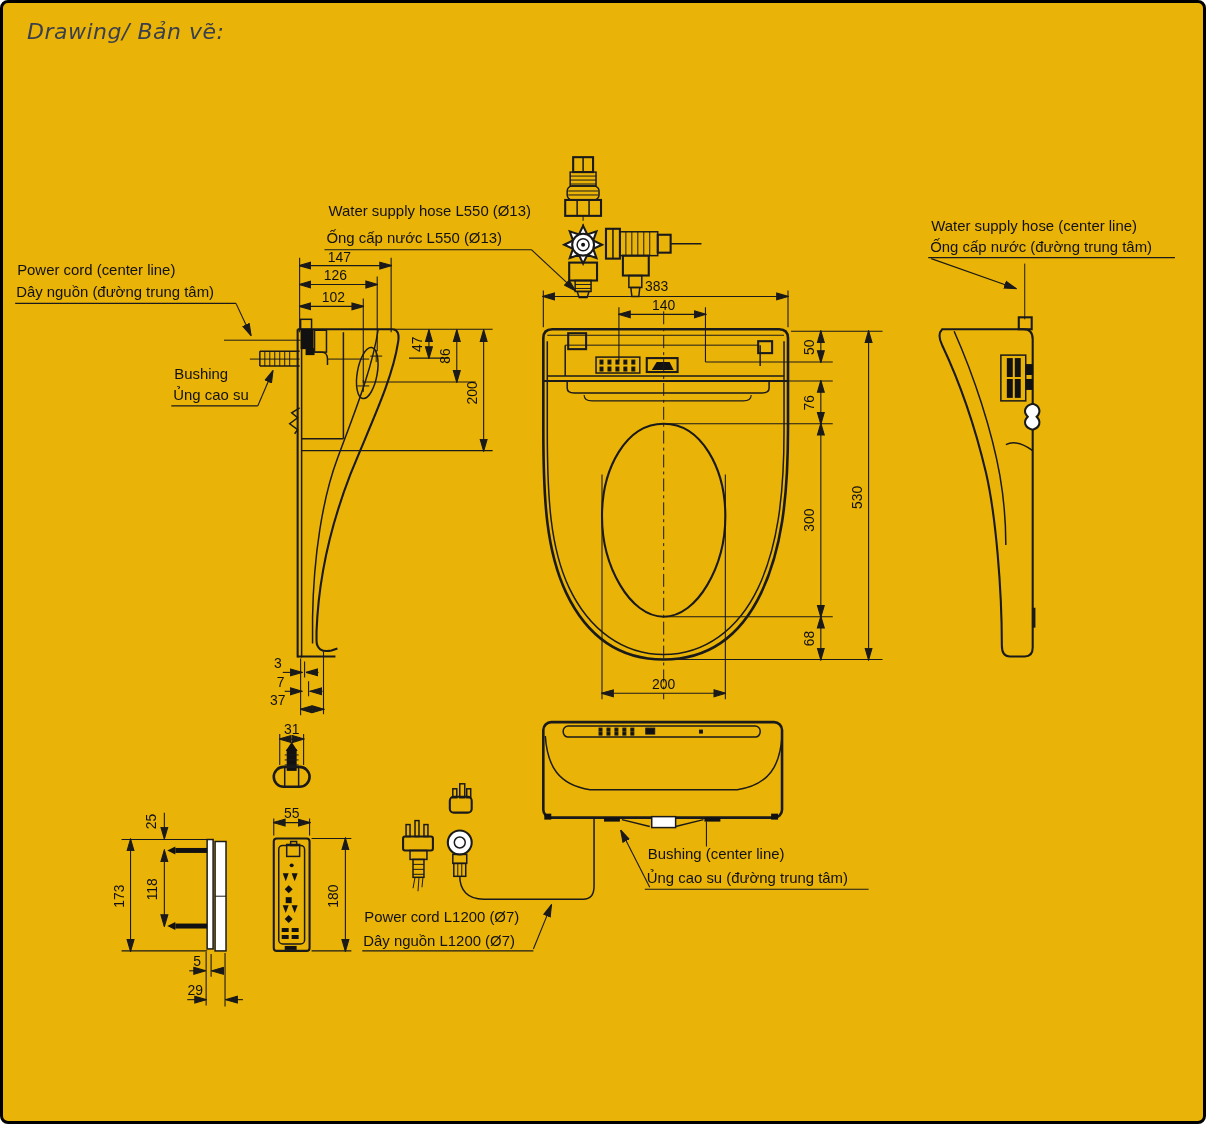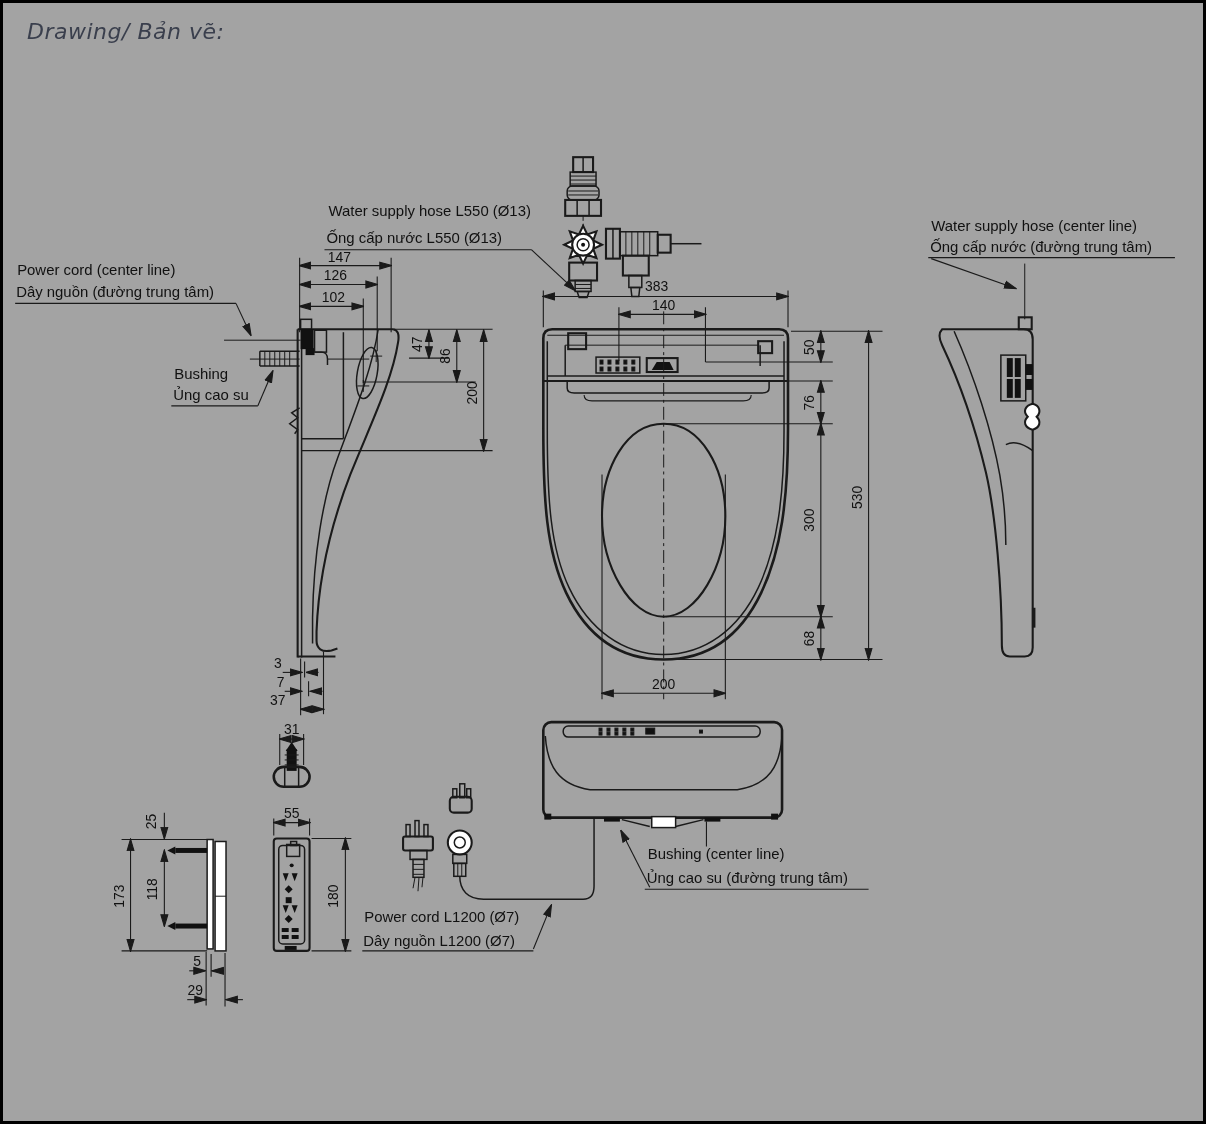--- a/index.html
+++ b/index.html
@@ -1,16 +1,16 @@
 <!DOCTYPE html>
 <html><head>
 <meta charset="utf-8">
 <style>
   html,body{margin:0;padding:0;background:#fff;}
-  .page{position:relative;width:1200px;height:1118px;margin:0;border:3px solid #000;border-radius:0;background:#a3a3a3;overflow:hidden;font-family:"Liberation Sans",sans-serif;}
+  .page{position:relative;width:1200px;height:1118px;margin:0;border:3px solid #000;border-radius:8px;background:#eab308;overflow:hidden;font-family:"Liberation Sans",sans-serif;}
   .title{position:absolute;left:24px;top:16px;font:italic 22px "DejaVu Sans",sans-serif;color:#3a3f4d;letter-spacing:.5px;}
   svg{position:absolute;left:0;top:0;}
   svg line,svg path,svg rect,svg circle,svg ellipse,svg polygon,svg polyline{stroke:#1a1a1a;}
   .o3{stroke-width:2.6;fill:none}
   .o2{stroke-width:2.1;fill:none}
   .o2w{stroke-width:2.1;fill:#fff}
   .o15{stroke-width:1.5;fill:none}
   .o15w{stroke-width:1.5;fill:#fff}
   .dim{stroke-width:1.1;fill:none}
   .cl{stroke-width:1;fill:none}

